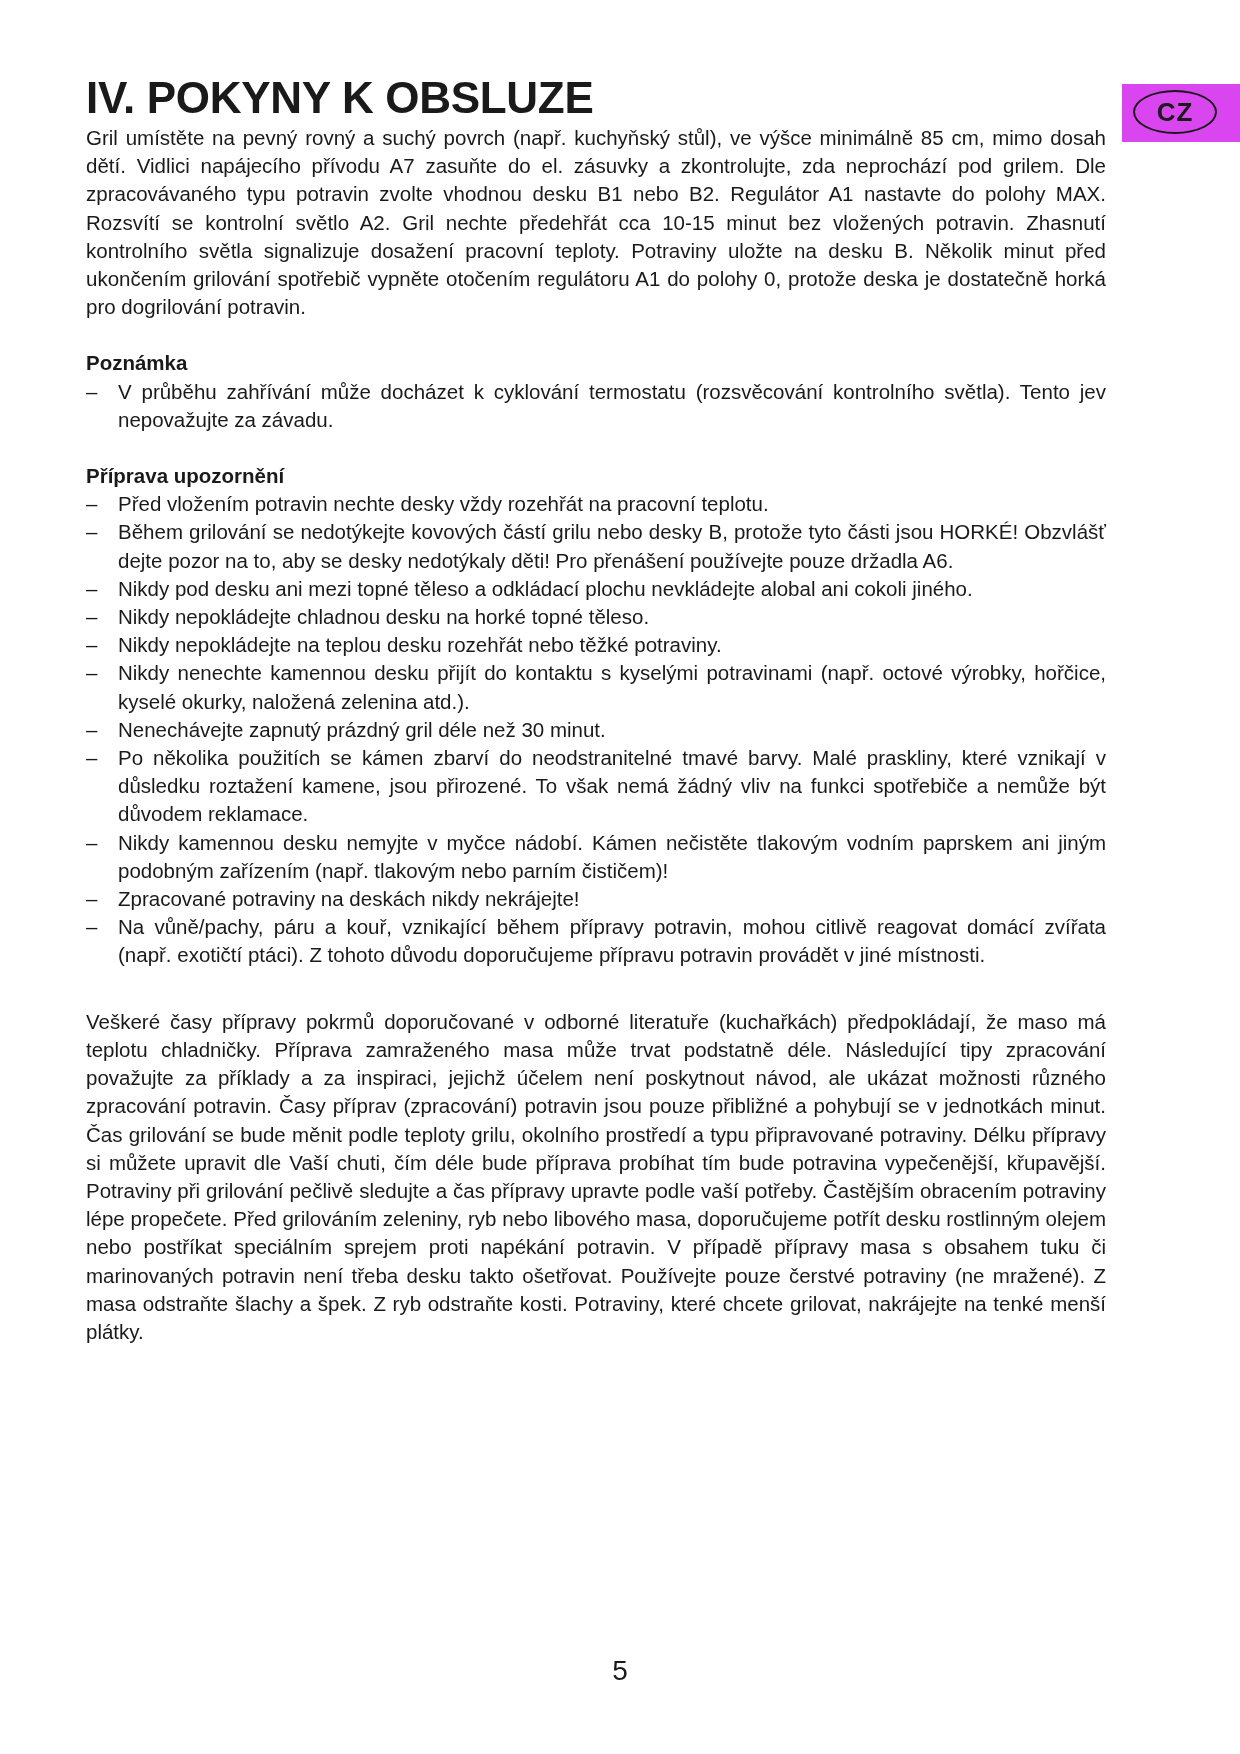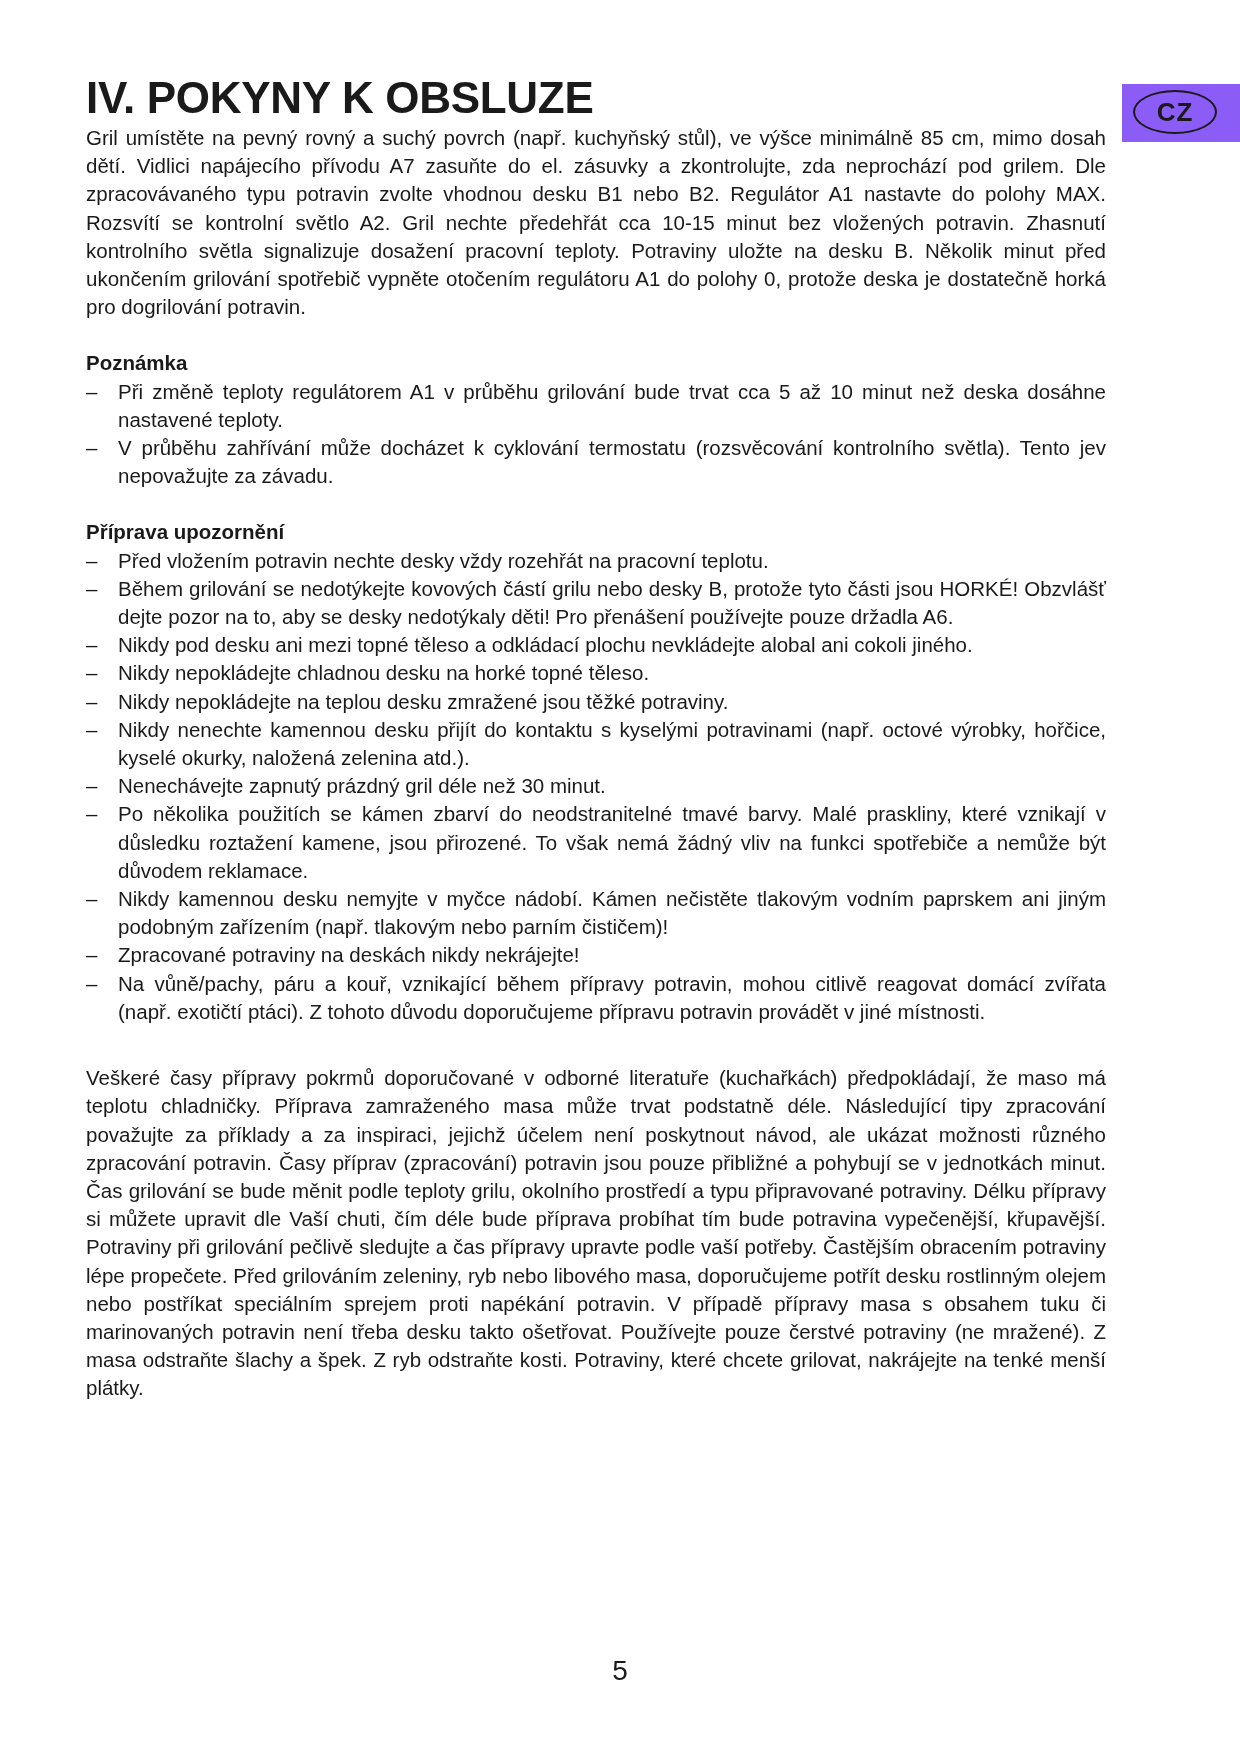--- a/index.html
+++ b/index.html
@@ -8,53 +8,52 @@
   .page { position: absolute; left: 86px; top: 78px; width: 1020px; }
   h1 { font-size: 44px; font-weight: bold; margin: 0 0 6px 0; letter-spacing: -0.3px; line-height: 40px; }
   p, li { font-size: 20.5px; line-height: 28.2px; margin: 0; text-align: justify; }
   .section { margin-top: 28px; }
   .sec-title { font-weight: bold; font-size: 20.5px; line-height: 28.2px; margin-top: 16px; }
   ul { list-style: none; margin: 0; padding: 0; }
   li { position: relative; padding-left: 32px; }
   li::before { content: "–"; position: absolute; left: 0; top: 0; }
   b { font-weight: normal; }
   .final { margin-top: 38px; }
-  .lang-badge { position: absolute; left: 1122px; top: 84px; width: 118px; height: 58px; background: #8b5cf6; }
+  .lang-badge { position: absolute; left: 1122px; top: 84px; width: 118px; height: 58px; background: #d946ef; }
   .lang-oval { position: absolute; left: 11px; top: 6px; width: 80px; height: 40px; border: 2px solid #1a1a1a;
                border-radius: 50%; display: flex; align-items: center; justify-content: center;
                font-size: 26px; font-weight: bold; letter-spacing: 1px; }
   .page-num { position: absolute; left: 0; width: 1240px; top: 1655px; text-align: center; font-size: 28px; }
 </style>
 </head>
 <body>
 
 <div class="lang-badge">
   <div class="lang-oval">CZ</div>
 </div>
 
 <div class="page">
   <h1>IV. POKYNY K OBSLUZE</h1>
   <p>Gril umístěte na pevný rovný a suchý povrch (např. kuchyňský stůl), ve výšce minimálně 85 cm, mimo dosah dětí. Vidlici napájecího přívodu <b>A7</b> zasuňte do el. zásuvky a zkontrolujte, zda neprochází pod grilem. Dle zpracovávaného typu potravin zvolte vhodnou desku <b>B1</b> nebo <b>B2.</b> Regulátor <b>A1</b> nastavte do polohy <b>MAX</b>. Rozsvítí se kontrolní světlo <b>A2.</b> Gril nechte předehřát cca 10-15 minut bez vložených potravin. Zhasnutí kontrolního světla signalizuje dosažení pracovní teploty. Potraviny uložte na desku <b>B</b>. Několik minut před ukončením grilování spotřebič vypněte otočením regulátoru <b>A1</b> do polohy <b>0</b>, protože deska je dostatečně horká pro dogrilování potravin.</p>
 
   <div class="section">
     <div class="sec-title">Poznámka</div>
     <ul>
-        <li>Při změně teploty regulátorem <b>A1</b> v průběhu grilování bude trvat cca 5 až 10 minut než deska dosáhne nastavené teploty.</li>
         <li>V průběhu zahřívání může docházet k cyklování termostatu (rozsvěcování kontrolního světla). Tento jev nepovažujte za závadu.</li>
       </ul>
   </div>
 
   <div class="section">
     <div class="sec-title">Příprava upozornění</div>
     <ul>
         <li>Před vložením potravin nechte desky vždy rozehřát na pracovní teplotu.</li>
         <li>Během grilování se nedotýkejte kovových částí grilu nebo desky <b>B</b>, protože tyto části jsou <b>HORKÉ</b>! <b>Obzvlášť dejte pozor na to, aby se desky nedotýkaly děti!</b> Pro přenášení používejte pouze držadla <b>A6</b>.</li>
         <li>Nikdy pod desku ani mezi topné těleso a odkládací plochu nevkládejte alobal ani cokoli jiného.</li>
         <li>Nikdy nepokládejte chladnou desku na horké topné těleso.</li>
-        <li>Nikdy nepokládejte na teplou desku zmražené jsou těžké potraviny.</li>
+        <li>Nikdy nepokládejte na teplou desku rozehřát nebo těžké potraviny.</li>
         <li>Nikdy nenechte kamennou desku přijít do kontaktu s kyselými potravinami (např. octové výrobky, hořčice, kyselé okurky, naložená zelenina atd.).</li>
         <li>Nenechávejte zapnutý prázdný gril déle než 30 minut.</li>
         <li>Po několika použitích se kámen zbarví do neodstranitelné tmavé barvy. Malé praskliny, které vznikají v důsledku roztažení kamene, jsou přirozené. To však nemá žádný vliv na funkci spotřebiče a nemůže být důvodem reklamace.</li>
         <li>Nikdy kamennou desku nemyjte v myčce nádobí. Kámen nečistěte tlakovým vodním paprskem ani jiným podobným zařízením (např. tlakovým nebo parním čističem)!</li>
         <li><b>Zpracované potraviny na deskách nikdy nekrájejte!</b></li>
         <li>Na vůně/pachy, páru a kouř, vznikající během přípravy potravin, mohou citlivě reagovat domácí zvířata (např. exotičtí ptáci). Z tohoto důvodu doporučujeme přípravu potravin provádět v jiné místnosti.</li>
       </ul>
   </div>
 
   <p class="final">Veškeré časy přípravy pokrmů doporučované v odborné literatuře (kuchařkách) předpokládají, že maso má teplotu chladničky. Příprava zamraženého masa může trvat podstatně déle. Následující tipy zpracování považujte za příklady a za inspiraci, jejichž účelem není poskytnout návod, ale ukázat možnosti různého zpracování potravin. Časy příprav (zpracování) potravin jsou pouze přibližné a pohybují se v jednotkách minut. Čas grilování se bude měnit podle teploty grilu, okolního prostředí a typu připravované potraviny. Délku přípravy si můžete upravit dle Vaší chuti, čím déle bude příprava probíhat tím bude potravina vypečenější, křupavější. Potraviny při grilování pečlivě sledujte a čas přípravy upravte podle vaší potřeby. Častějším obracením potraviny lépe propečete. Před grilováním zeleniny, ryb nebo libového masa, doporučujeme potřít desku rostlinným olejem nebo postříkat speciálním sprejem proti napékání potravin. V případě přípravy masa s obsahem tuku či marinovaných potravin není třeba desku takto ošetřovat. Používejte pouze čerstvé potraviny (ne mražené). Z masa odstraňte šlachy a špek. Z ryb odstraňte kosti. Potraviny, které chcete grilovat, nakrájejte na tenké menší plátky.</p>

